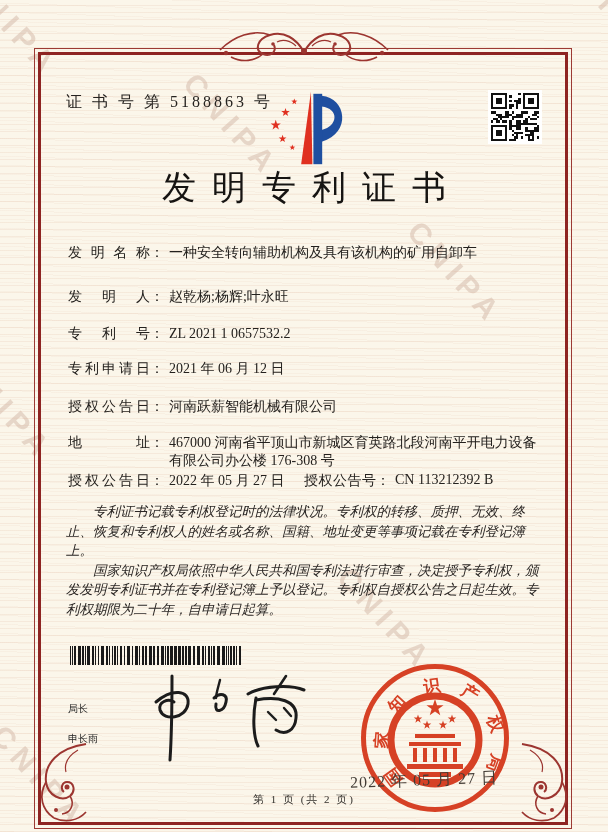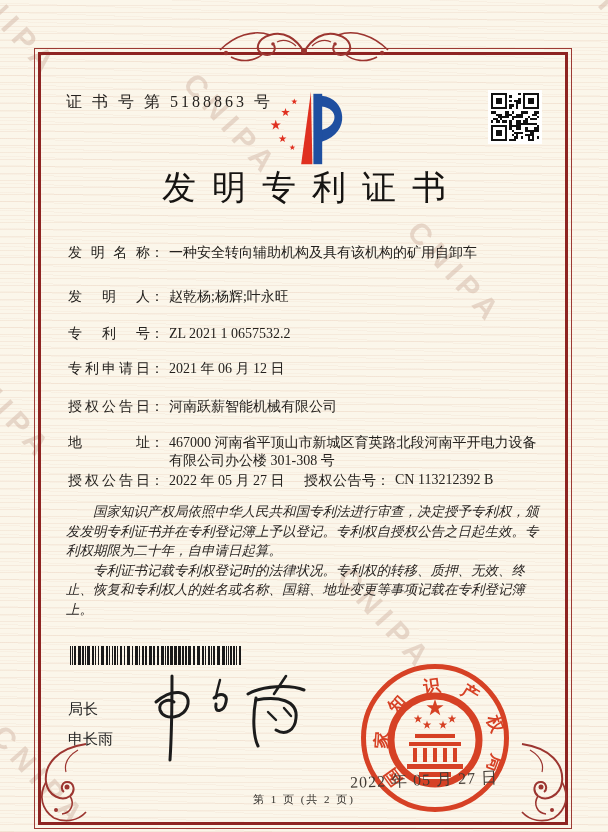--- a/index.html
+++ b/index.html
@@ -25,21 +25,21 @@
   .row .colon{vertical-align:top;}
   .row .val{display:inline-block;margin-left:5px;vertical-align:top;white-space:normal;width:372px;line-height:18px;}
   .row.short .val{width:auto;white-space:nowrap;}
   .pair2{position:absolute;left:236px;top:0;white-space:nowrap;}
   .pair2 .lbl{display:inline-block;width:72px;text-align:justify;text-align-last:justify;}
   .body-text{position:absolute;left:66px;top:502px;width:480px;font-size:13.5px;line-height:19.5px;
     font-style:italic;color:#2a2624;}
   .body-text p{margin:0;text-indent:2em;}
   .barcode{position:absolute;left:70px;top:646px;}
   .officer{position:absolute;left:68px;top:694px;font-family:"Liberation Sans",sans-serif;
-    font-size:15px;color:#222;line-height:30px;}
+    font-size:10px;color:#222;line-height:30px;}
   .signature{position:absolute;left:128px;top:668px;}
   .seal{position:absolute;left:361px;top:664px;width:148px;height:148px;opacity:0.95;}
   .seal-ring{position:absolute;left:0;top:0;width:148px;height:148px;border:5px solid #d5381b;
     border-radius:50%;box-sizing:border-box;}
   .seal-ring span{position:absolute;font-size:17px;font-weight:bold;color:#d5381b;font-family:"Liberation Serif",serif;}
   .emblem{position:absolute;left:24px;top:24px;}
   .date-stamp{position:absolute;left:350px;top:770px;width:160px;font-size:16px;letter-spacing:1px;
     color:#433c35;transform:rotate(-2deg);white-space:nowrap;}
   .footer{position:absolute;left:0;top:792px;width:100%;text-align:center;font-size:11px;
     letter-spacing:2px;color:#33302c;}
@@ -132,33 +132,33 @@
     <div class="row" style="top:325px;">
       <span class="lbl">专利号</span><span class="colon">：</span><span class="val">ZL 2021 1 0657532.2</span>
     </div>
     <div class="row" style="top:360px;">
       <span class="lbl">专利申请日</span><span class="colon">：</span><span class="val">2021 年 06 月 12 日</span>
     </div>
     <div class="row" style="top:398px;">
       <span class="lbl">授权公告日</span><span class="colon">：</span><span class="val">河南跃薪智能机械有限公司</span>
     </div>
     <div class="row" style="top:434px;">
-      <span class="lbl">地址</span><span class="colon">：</span><span class="val">467000 河南省平顶山市新城区育英路北段河南平开电力设备有限公司办公楼 301-308 号</span>
+      <span class="lbl">地址</span><span class="colon">：</span><span class="val">467000 河南省平顶山市新城区育英路北段河南平开电力设备有限公司办公楼 176-308 号</span>
     </div>
     <div class="row short" style="top:472px;">
       <span class="lbl">授权公告日</span><span class="colon">：</span><span class="val">2022 年 05 月 27 日</span>
       <span class="pair2">
         <span class="lbl">授权公告号</span><span class="colon">：</span><span style="margin-left:5px;">CN 113212392 B</span>
       </span>
     </div>
   </div>
 
   <div class="body-text">
+    <p>专利证书记载专利权登记时的法律状况。专利权的转移、质押、无效、终止、恢复和专利权人的姓名或名称、国籍、地址变更等事项记载在专利登记簿上。</p>
     <p>国家知识产权局依照中华人民共和国专利法进行审查，决定授予专利权，颁发发明专利证书并在专利登记簿上予以登记。专利权自授权公告之日起生效。专利权期限为二十年，自申请日起算。</p>
-    <p>专利证书记载专利权登记时的法律状况。专利权的转移、质押、无效、终止、恢复和专利权人的姓名或名称、国籍、地址变更等事项记载在专利登记簿上。</p>
   </div>
 
   <svg class="barcode" id="bcsvg" width="172" height="19" viewBox="0 0 172 19">
       <path d="M0,0h1v19h-1z M2,0h1v19h-1z M4,0h2v19h-2z M8,0h3v19h-3z M12,0h2v19h-2z M15,0h1v19h-1z M17,0h3v19h-3z M22,0h2v19h-2z M25,0h1v19h-1z M28,0h1v19h-1z M31,0h3v19h-3z M36,0h2v19h-2z M39,0h1v19h-1z M42,0h1v19h-1z M44,0h2v19h-2z M47,0h1v19h-1z M50,0h2v19h-2z M54,0h1v19h-1z M57,0h3v19h-3z M62,0h1v19h-1z M65,0h3v19h-3z M69,0h1v19h-1z M72,0h2v19h-2z M75,0h2v19h-2z M79,0h3v19h-3z M83,0h2v19h-2z M87,0h2v19h-2z M91,0h3v19h-3z M95,0h1v19h-1z M97,0h2v19h-2z M100,0h3v19h-3z M104,0h3v19h-3z M108,0h3v19h-3z M112,0h2v19h-2z M115,0h2v19h-2z M118,0h3v19h-3z M123,0h2v19h-2z M127,0h3v19h-3z M132,0h2v19h-2z M135,0h1v19h-1z M138,0h2v19h-2z M141,0h1v19h-1z M143,0h2v19h-2z M147,0h3v19h-3z M152,0h3v19h-3z M156,0h1v19h-1z M158,0h1v19h-1z M160,0h2v19h-2z M163,0h2v19h-2z M166,0h1v19h-1z M169,0h2v19h-2z " fill="#191919"></path>
     </svg>
 
   <div class="officer">
     <div>局长</div>
     <div>申长雨</div>
   </div>

